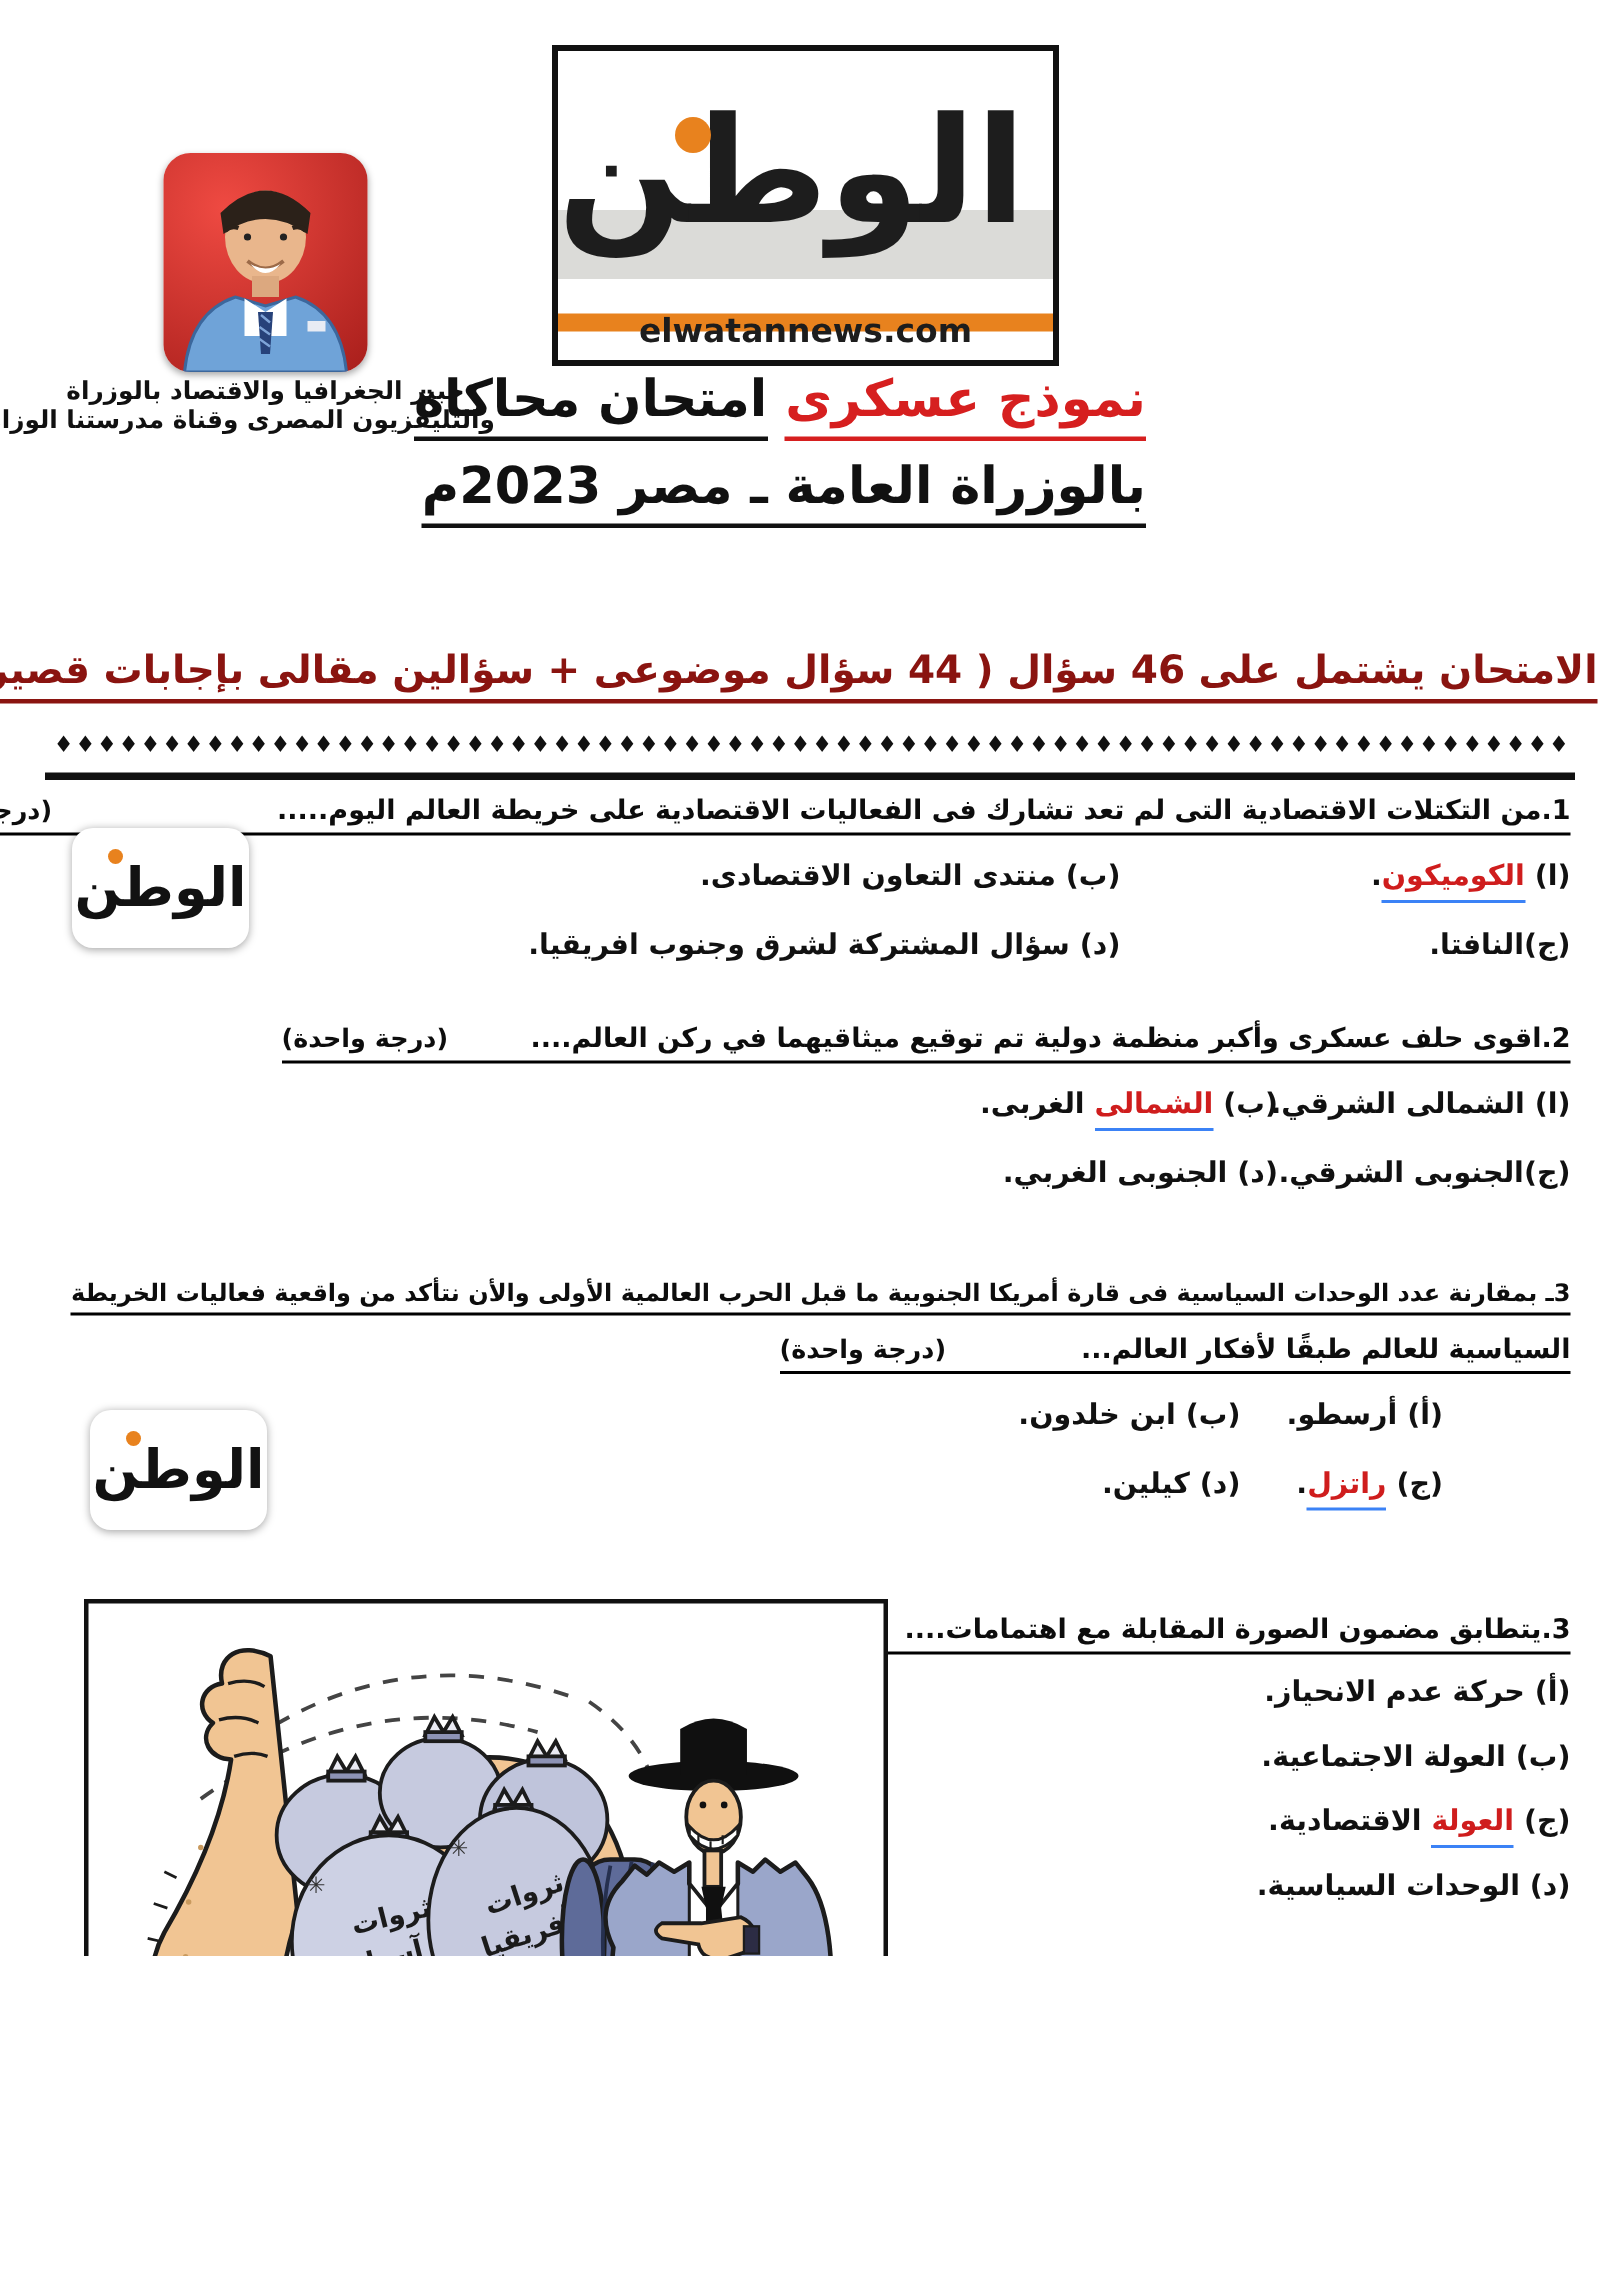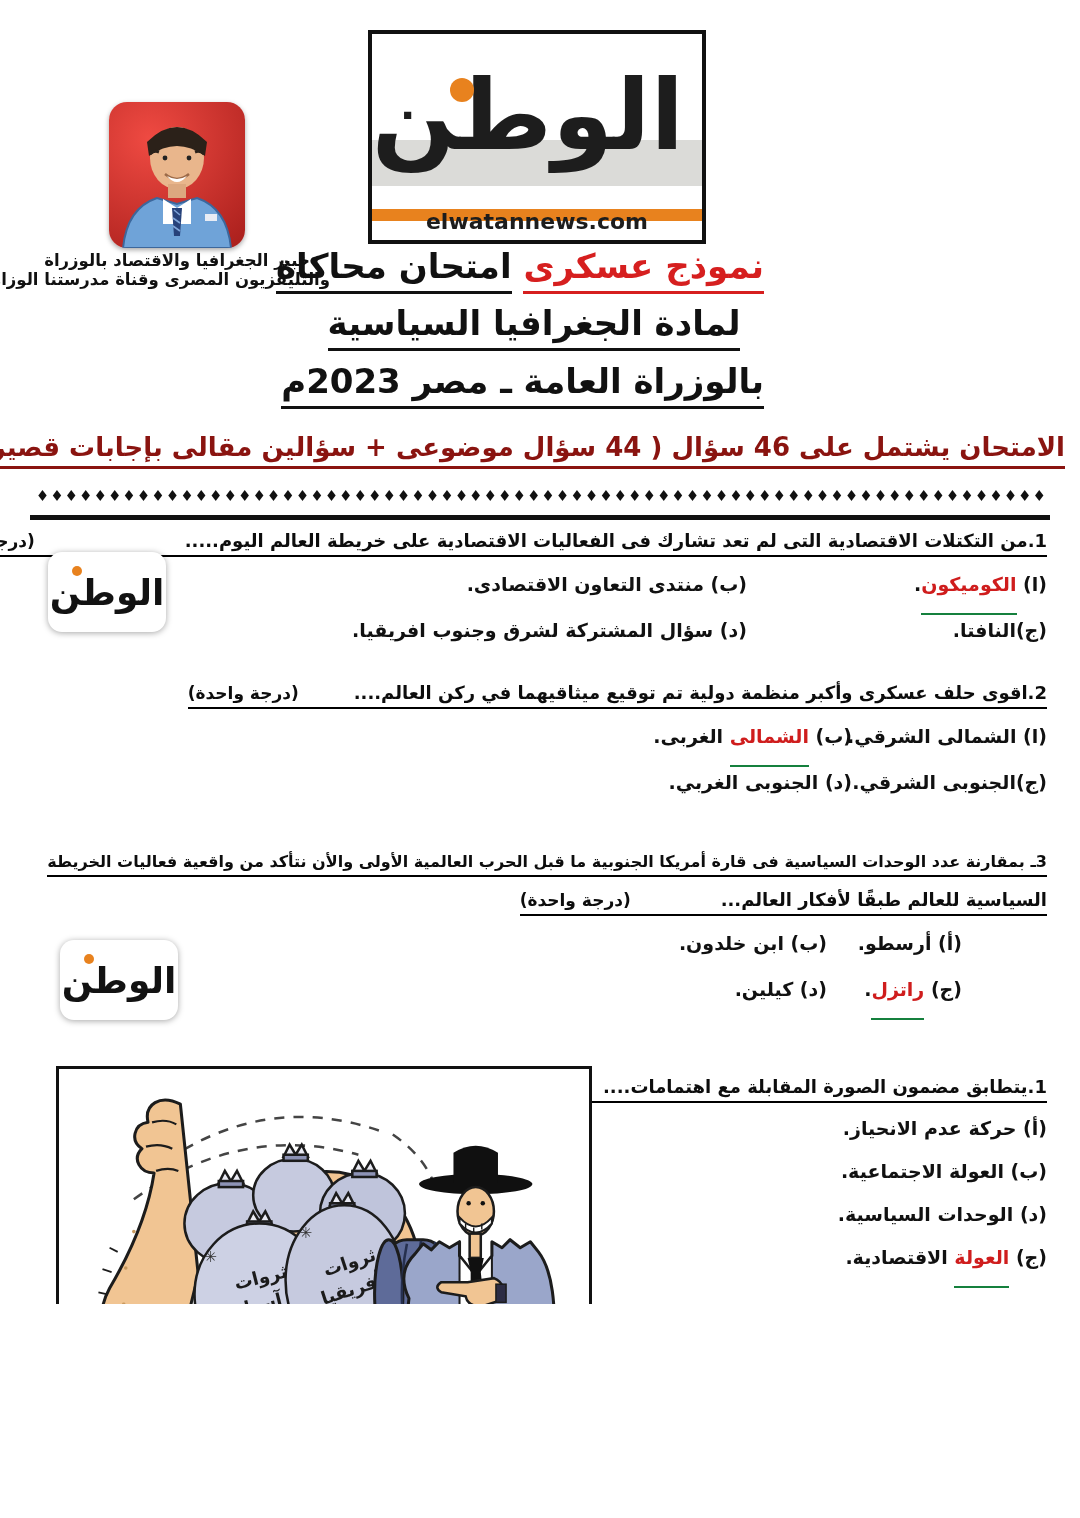--- a/index.html
+++ b/index.html
@@ -49,21 +49,21 @@
   .q1 .score { margin-right:150px; }
   .q2 .score { margin-right:55px; }
   .q3 .score { margin-right:90px; }
   .q4 .score { margin-right:26px; }
   .opts { display:grid; margin-top:16px; row-gap:24px; font-weight:bold; font-size:19px; }
   .opt { white-space:nowrap; }
   .o1 { grid-template-columns:300px auto; }
   .o2 { grid-template-columns:195px auto; }
   .o3 { grid-template-columns:135px auto; margin-right:85px; }
   .o4 { grid-template-columns:auto; row-gap:21px; margin-top:14px; }
-  .ans { color:#cf1d1d; border-bottom:2px solid #15803d; padding-bottom:18px; }
+  .ans { color:#cf1d1d; border-bottom:2px solid #3b82f6; padding-bottom:5px; }
   .q1 { top:530px; }
   .q2 { top:682px; }
   .q3 { top:852px; }
   .q3 .l1 { font-size:16px; }
   .q3 .l2 { margin-top:12px; }
   .q4 { top:1076px; }
 
   
   .wm { position:absolute; width:118px; height:80px; background:#fff; border-radius:14px;
         box-shadow:0 1px 6px rgba(0,0,0,.35); display:flex; align-items:center; justify-content:center;
@@ -108,21 +108,20 @@
         <path d="M 65 108 l 6 5 M 64 116 l 7 5 M 64 124 l 7 5" stroke="#7ea4d8" stroke-width="1.6"></path>
         <rect x="96" y="112" width="12" height="7" fill="#e8ecf4"></rect>
       </svg>
     </div>
     <div class="a2">خبير الجغرافيا والاقتصاد بالوزراة</div>
     <div class="a3">والتليفزيون المصرى وقناة مدرستنا الوزارية</div>
   </div>
 
   <div class="title-block">
     <div class="t1"><span class="u red">نموذج عسكرى</span><span> </span><span class="u">امتحان محاكاة</span></div>
-    <div class="t2"><span class="u">لمادة الجغرافيا السياسية</span></div>
     <div class="t3"><span class="u">بالوزراة العامة ـ مصر 2023م</span></div>
   </div>
 
   <div class="note"><span class="u">الامتحان يشتمل على 46 سؤال ( 44 سؤال موضوعى + سؤالين مقالى بإجابات قصيرة)</span></div>
 
   <div class="diamonds">♦♦♦♦♦♦♦♦♦♦♦♦♦♦♦♦♦♦♦♦♦♦♦♦♦♦♦♦♦♦♦♦♦♦♦♦♦♦♦♦♦♦♦♦♦♦♦♦♦♦♦♦♦♦♦♦♦♦♦♦♦♦♦♦♦♦♦♦♦♦♦♦♦♦♦♦♦♦♦♦♦♦♦♦</div>
   <div class="rule"></div>
 
   <section class="q q1">
     <div class="qh">
@@ -171,28 +170,28 @@
     </div>
   </section>
 
   <div class="wm wm2">
       <span class="wdot"></span>
       <span>الوطن</span>
     </div>
 
   <section class="q q4">
     <div class="qh">
-      <span>1.يتطابق مضمون الصورة المقابلة مع اهتمامات....</span>
+      <span>3.يتطابق مضمون الصورة المقابلة مع اهتمامات....</span>
       <span class="score">(درجة واحدة)</span>
     </div>
     <div class="opts o4">
       <div class="opt"><span>(أ) حركة عدم الانحياز.</span></div>
       <div class="opt"><span>(ب) العولة الاجتماعية.</span></div>
+      <div class="opt"><span>(ج) </span><span class="ans">العولة</span><span> الاقتصادية.</span></div>
       <div class="opt"><span>(د) الوحدات السياسية.</span></div>
-      <div class="opt"><span>(ج) </span><span class="ans">العولة</span><span> الاقتصادية.</span></div>
     </div>
   </section>
 
   <div class="cartoon">
     <svg viewBox="0 0 524 390">
 
       <g stroke="#444" stroke-width="2.5" fill="none" stroke-dasharray="10 9">
         <path d="M 92 100 Q 200 18 322 62"></path>
         <path d="M 74 128 Q 180 52 296 84"></path>
         <path d="M 330 64 Q 362 86 372 116"></path>

